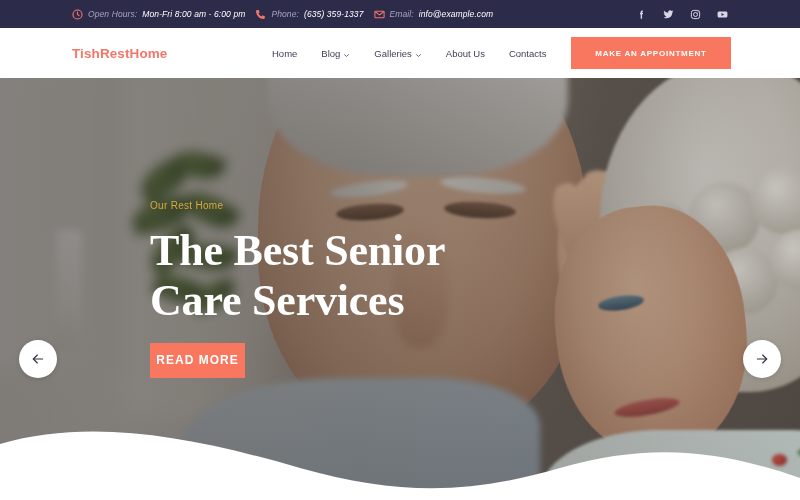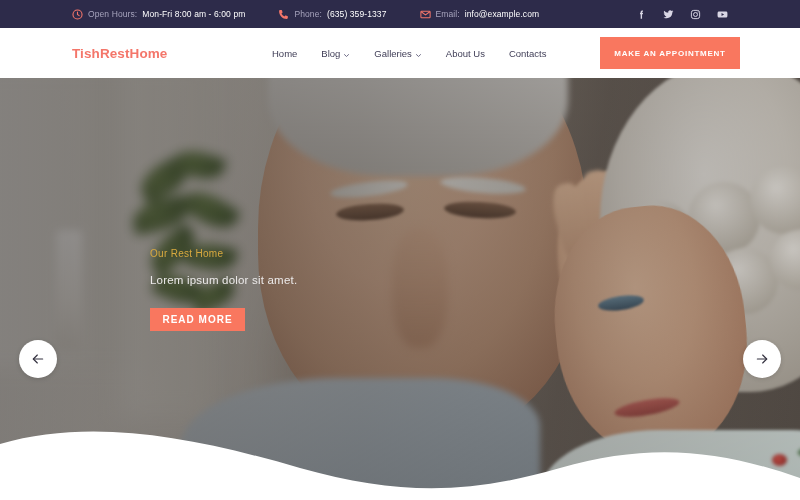--- a/index.html
+++ b/index.html
@@ -10,22 +10,23 @@
   }
   .page { position:relative; width:800px; height:500px; }
 
   
   .topbar {
     position:absolute; top:0; left:0; width:800px; height:28px;
     background:#2d2b4a;
     display:flex; align-items:center;
   }
   .topbar-left {
-    display:flex; align-items:center; gap:33px;
+    display:flex; align-items:center; gap:10px;
     margin-left:72px;
+    font-style:italic;
   }
   .tb-item { display:flex; align-items:center; gap:5px; white-space:nowrap; }
   .tb-ico { width:11px; height:11px; display:block; color:#f4766a; flex:0 0 auto; }
   .tb-ico svg { display:block; width:11px; height:11px; }
   .tb-label { font-size:8.5px; color:#a7a4bd; letter-spacing:.1px; }
   .tb-value { font-size:8.5px; color:#ffffff; letter-spacing:.1px; }
 
   .topbar-right {
     position:absolute; right:72px; top:0; height:28px;
     display:flex; align-items:center; gap:16px;
@@ -50,22 +51,22 @@
   .nav-item {
     display:flex; align-items:flex-end; gap:3px;
     font-size:9.5px; color:#3f3d56; font-weight:400;
     padding:0 12px; cursor:pointer; white-space:nowrap;
   }
   .nav-item:first-child { padding-left:0; }
   .chev { width:7px; height:7px; display:block; color:#5a5876; }
   .chev svg { display:block; width:7px; height:7px; }
 
   .cta {
-    position:absolute; right:60px; top:9px;
-    width:140px; height:32px; background:#f9775f;
+    position:absolute; right:69px; top:9px;
+    width:160px; height:32px; background:#f9775f;
     display:flex; align-items:center; justify-content:center;
     font-size:8px; font-weight:700; color:#ffffff;
     letter-spacing:.75px; cursor:pointer; border:0;
     font-family:"Liberation Sans", sans-serif;
   }
 
   
   .hero {
     position:absolute; top:78px; left:0; width:800px; height:422px;
     overflow:hidden; background:#6e6b68;
@@ -235,23 +236,23 @@
   }
   .hero-title {
     font-family:"Liberation Serif", serif;
     font-size:44px; line-height:1.12; color:#ffffff;
     font-weight:700; letter-spacing:-.2px; margin-bottom:18px;
   }
   .hero-sub {
     font-size:11.5px; color:#eceaea; letter-spacing:.2px; margin-bottom:22px;
   }
   .readmore {
-    width:95px; height:23px; background:#f9775f;
+    width:95px; height:35px; background:#f9775f;
     display:flex; align-items:center; justify-content:center;
-    font-size:10px; font-weight:700; color:#ffffff;
+    font-size:12px; font-weight:700; color:#ffffff;
     letter-spacing:1px; cursor:pointer; border:0;
     font-family:"Liberation Sans", sans-serif;
   }
 
   
   .arrow {
     position:absolute; top:262px; width:38px; height:38px;
     border-radius:50%; background:#ffffff;
     display:flex; align-items:center; justify-content:center;
     cursor:pointer; box-shadow:0 1px 5px rgba(0,0,0,.14);
@@ -421,21 +422,24 @@
         <span class="flower-leaf" style="left:180px; top:56px; width:20px; height:11px; transform:rotate(22deg);"></span>
 
         <span class="flower-leaf" style="left:258px; top:20px; width:20px; height:10px; transform:rotate(36deg);"></span>
       </div>
     </div>
 
     <div class="hero-overlay"></div>
 
     <div class="hero-content">
       <div class="eyebrow">Our Rest Home</div>
-      <div class="hero-sub">Lorem ipsum dolor sit amet.</div>
+      <div class="hero-title">
+        <div>The Best Senior</div>
+        <div>Care Services</div>
+      </div>
       <button class="readmore">READ MORE</button>
     </div>
 
     <div class="arrow arrow-prev">
       <span>
         <svg viewBox="0 0 24 24" fill="none" stroke="currentColor" stroke-width="1.7" stroke-linecap="round" stroke-linejoin="round">
           <path d="M19 12H5"></path>
             <path d="m11 6-6 6 6 6"></path>
         </svg>
       </span>

